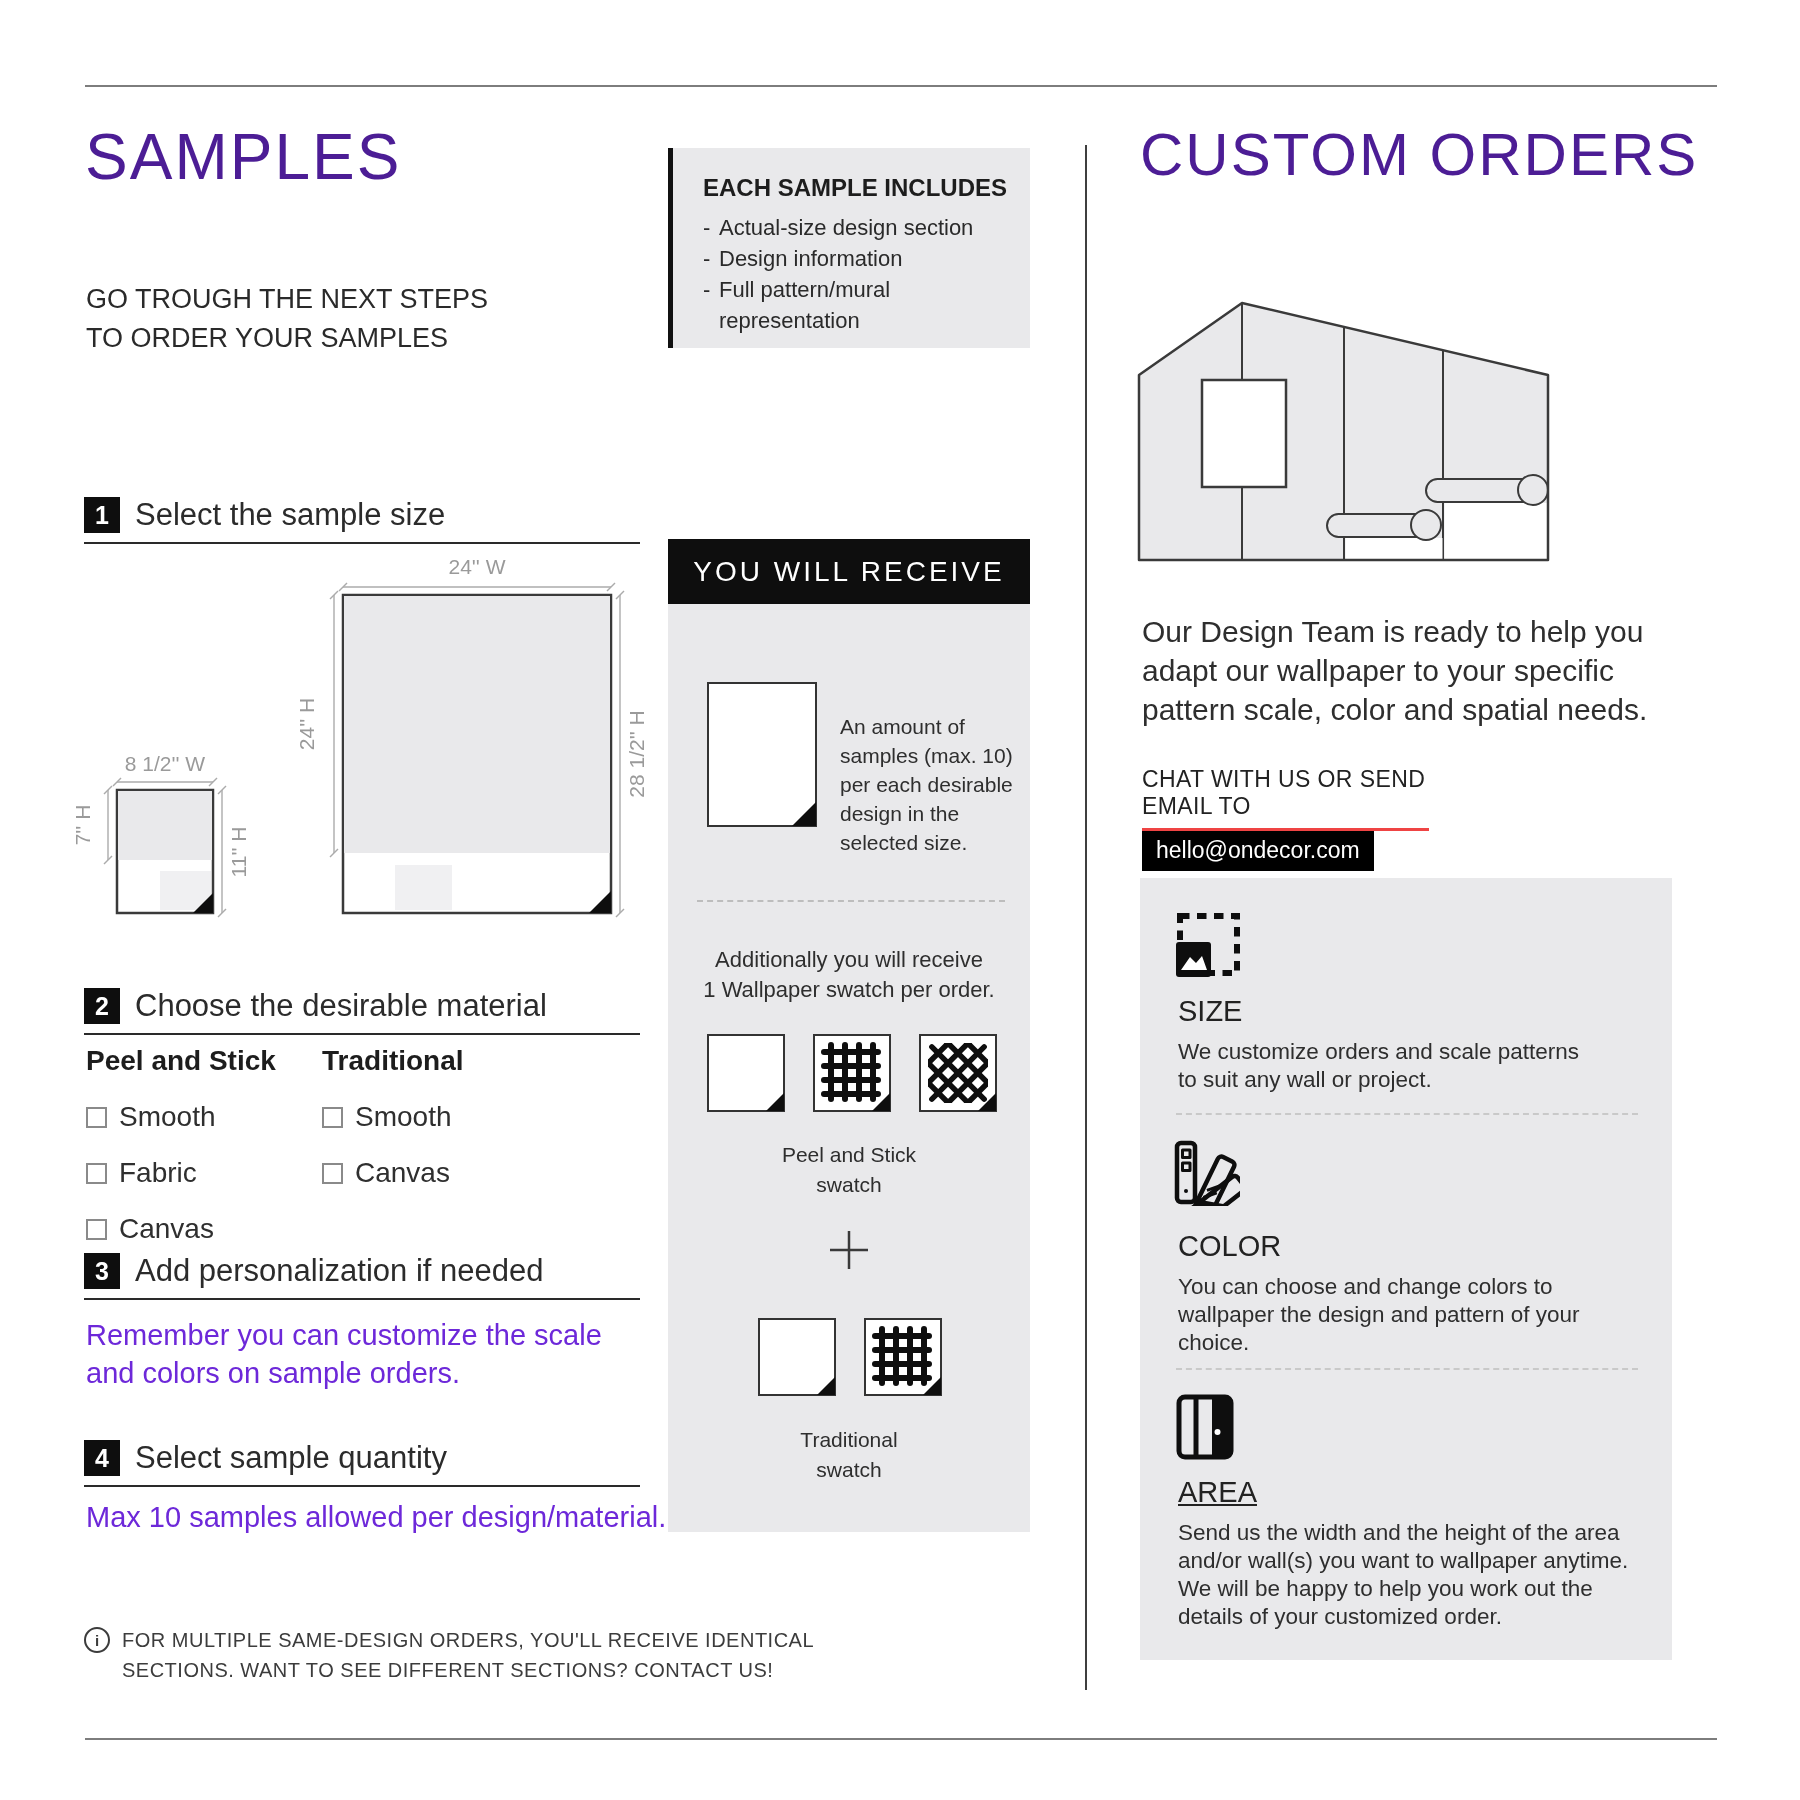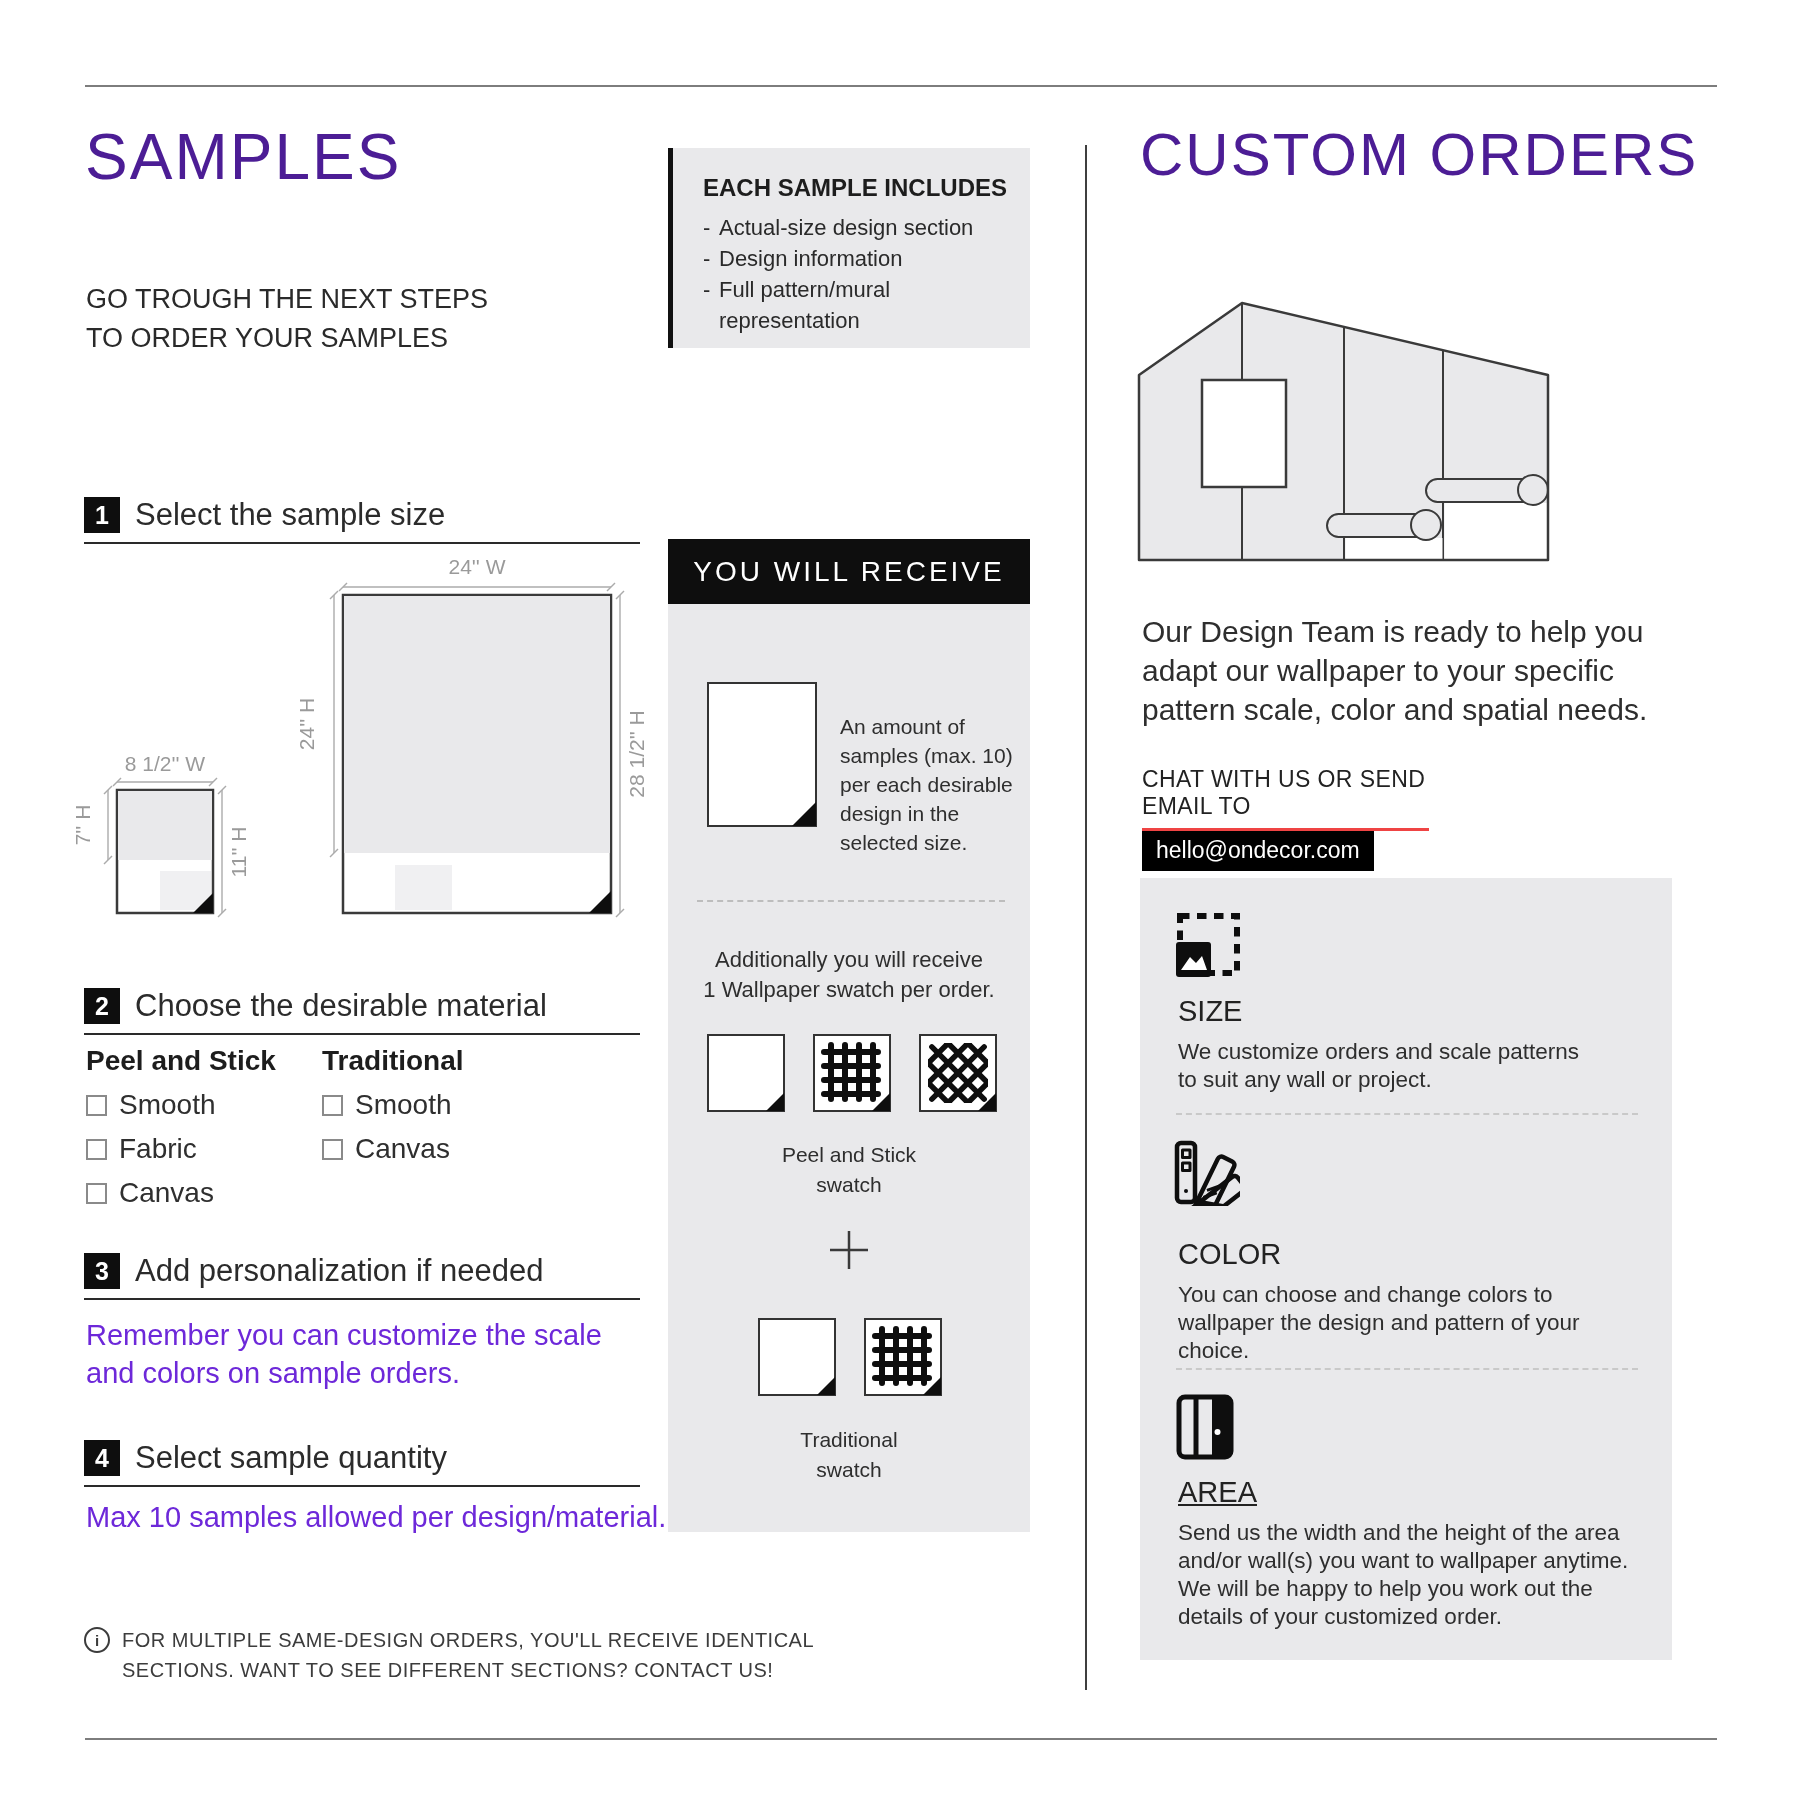--- a/index.html
+++ b/index.html
@@ -20,21 +20,21 @@
   .inc-item .dash{width:16px;flex:none;}
 
   
   .step-header{display:flex;align-items:center;gap:15px;border-bottom:2px solid #2a2a2a;padding-bottom:9px;}
   .step-num{width:36px;height:36px;background:#0e0e0e;color:#fff;display:flex;align-items:center;justify-content:center;
             font-size:25px;font-weight:600;flex:none;}
   .step-label{font-size:31px;color:#2b2b2b;}
 
   
   .mat-title{font-size:28px;font-weight:700;color:#1d1d1d;}
-  .mat-opt{display:flex;align-items:center;gap:12px;font-size:28px;color:#2f2f2f;margin-top:12px;}
+  .mat-opt{display:flex;align-items:center;gap:12px;font-size:28px;color:#2f2f2f;margin-top:24px;}
   .cbox{width:17px;height:17px;border:2px solid #8a8a8a;flex:none;background:#fff;}
 
   .note-line{font-size:29px;line-height:38px;color:#6d28d9;}
 
   
   .footnote{display:flex;gap:12px;}
   .info-circle{width:22px;height:22px;border:2px solid #3c3c3c;border-radius:50%;flex:none;
                display:flex;align-items:center;justify-content:center;font-size:15px;font-weight:600;color:#3c3c3c;margin-top:2px;}
   .fn-line{font-size:20px;line-height:30px;letter-spacing:0.5px;color:#3c3c3c;}
 
@@ -350,21 +350,21 @@
         <line x1="27" y1="42" x2="37" y2="32" stroke-width="3"></line>
         <line x1="27" y1="50" x2="37" y2="40" stroke-width="3"></line>
       </g>
       <g transform="rotate(52 12 59)">
         <rect x="23" y="5" width="18" height="57" rx="4"></rect>
         <path d="M23 47 L41 31 L41 58 a4 4 0 0 1 -4 4 L27 62 a4 4 0 0 1 -4 -4 Z" fill="#0e0e0e" stroke="none"></path>
       </g>
     </g>
   </svg>
   <div class="abs" style="left:1178px;top:1222px;">
-    <div class="feat-heading" style="margin-top:16px;">COLOR</div>
+    <div class="feat-heading" style="margin-top:8px;">COLOR</div>
     <div style="height:10px;"></div>
     <div class="feat-line">You can choose and change colors to</div>
     <div class="feat-line">wallpaper the design and pattern of your</div>
     <div class="feat-line">choice.</div>
   </div>
   <div class="dashed" style="left:1176px;top:1368px;width:462px;border-top-color:#c9c9c9;"></div>
 
   <svg class="abs" style="left:1176px;top:1394px;" width="64" height="66" viewBox="0 0 64 66">
     <rect x="3" y="3" width="52" height="60" rx="6" fill="none" stroke="#0e0e0e" stroke-width="5"></rect>
     <line x1="20" y1="3" x2="20" y2="63" stroke="#0e0e0e" stroke-width="5"></line>

